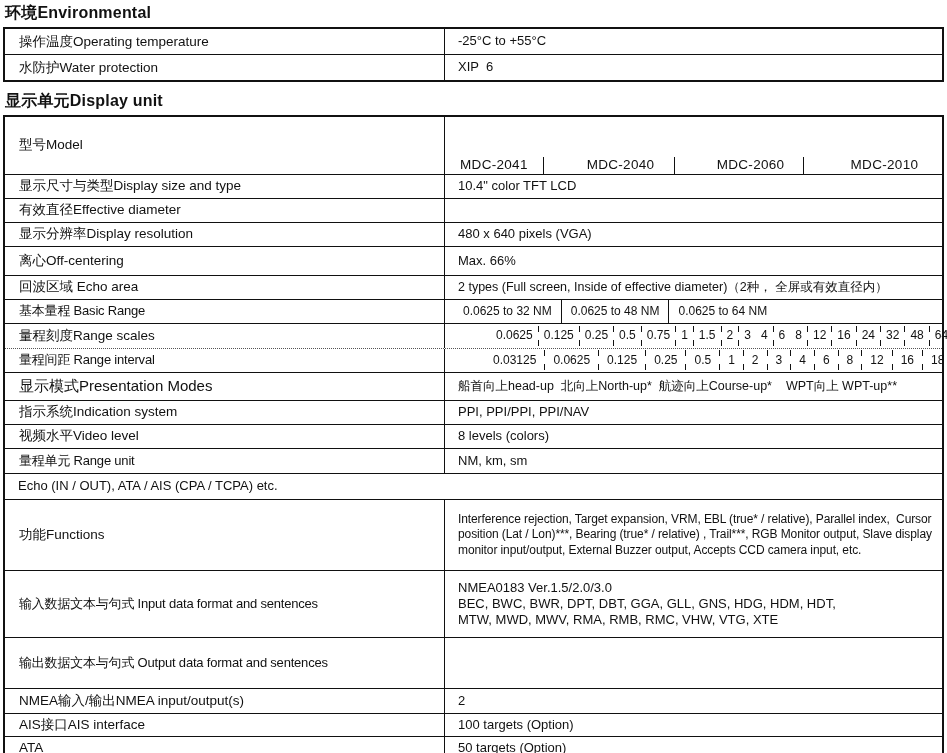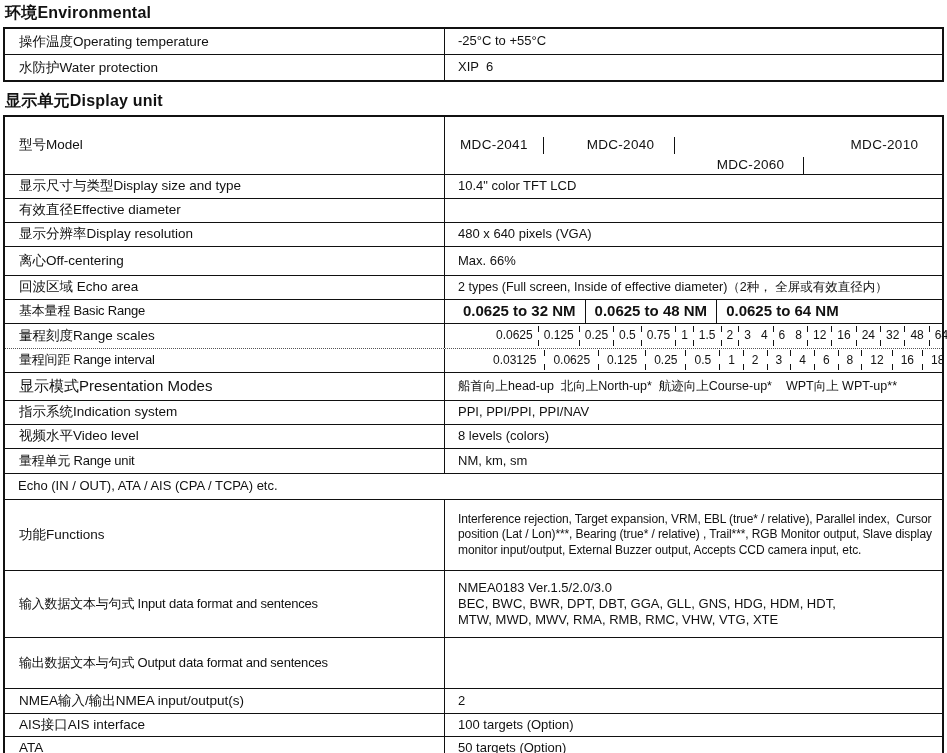--- a/index.html
+++ b/index.html
@@ -18,29 +18,29 @@
   .lbl{width:440px;min-width:440px;border-right:1px solid #111;padding:2px 6px 2px 14px;font-size:13.5px;}
   .lbl.big{font-size:15px;}
   .lbl.narrow{font-size:13px;letter-spacing:-.2px;}
   .val{flex:1;padding:2px 6px 2px 13px;font-size:13px;white-space:pre-wrap;line-height:1.25;}
   .val.small{font-size:12.5px;}
   .val.tiny{font-size:12px;letter-spacing:-.1px;line-height:1.28;}
   
   .h22{min-height:22px}.h23{min-height:23px}.h24{min-height:24px}.h25{min-height:25px}
   .h27{min-height:27px}.h28{min-height:28px}.h50{min-height:50px}.h66{min-height:66px}.h70{min-height:70px}
   
-  .models{padding:0;align-items:center;gap:23px;}
+  .models{padding:0;align-items:flex-end;gap:23px;}
   .mcol{display:flex;align-items:center;justify-content:center;border-right:1px solid #111;font-size:13.5px;letter-spacing:.3px;}
   .mcol:nth-child(1){width:23%;}
   .mcol:nth-child(2){width:25.3%;}
   .mcol:nth-child(3){width:24.6%;margin-top:40px;}
   .mcol:nth-child(4){width:27.1%;border-right:none;}
   
   .bsegs{padding:0 0 0 9px;align-items:stretch;}
-  .bseg{display:flex;align-items:center;padding:0 9px;border-right:1px solid #111;font-size:15px;font-weight:bold;}
+  .bseg{display:flex;align-items:center;padding:0 9px;border-right:1px solid #111;font-size:12px;}
   .bseg:last-child{border-right:none;}
   
   .ticked{padding:0 4px 0 0;align-items:center;font-size:12px;}
   .sv{padding:0 5px;}
   .wide .sv{padding:0 8px;}
   .tick{width:1px;height:20px;flex:0 0 1px;
     background:linear-gradient(to bottom,#111 0 6px,transparent 6px 14px,#111 14px 20px);}
   .indent50{width:46px;}
   .indent45{width:40px;}
 </style>

